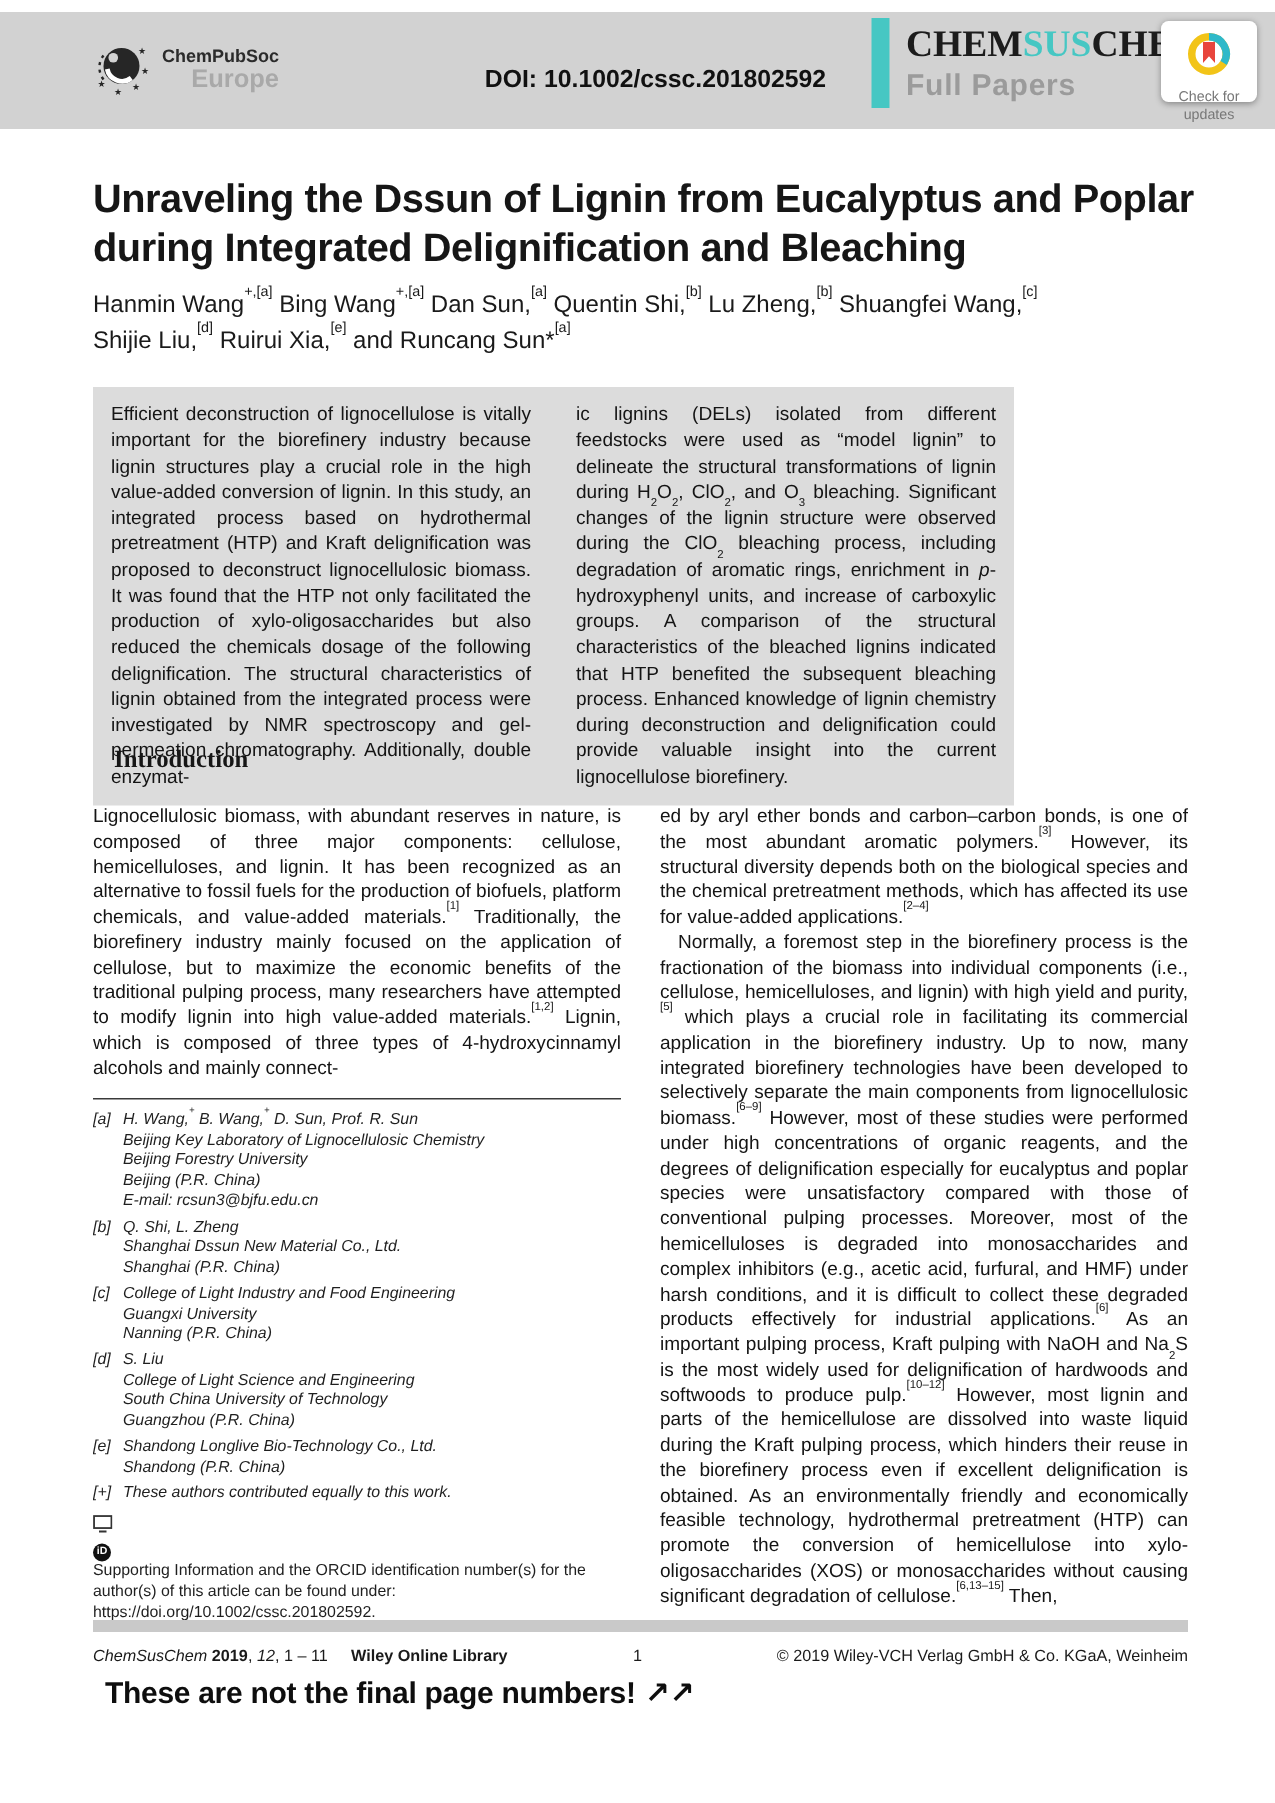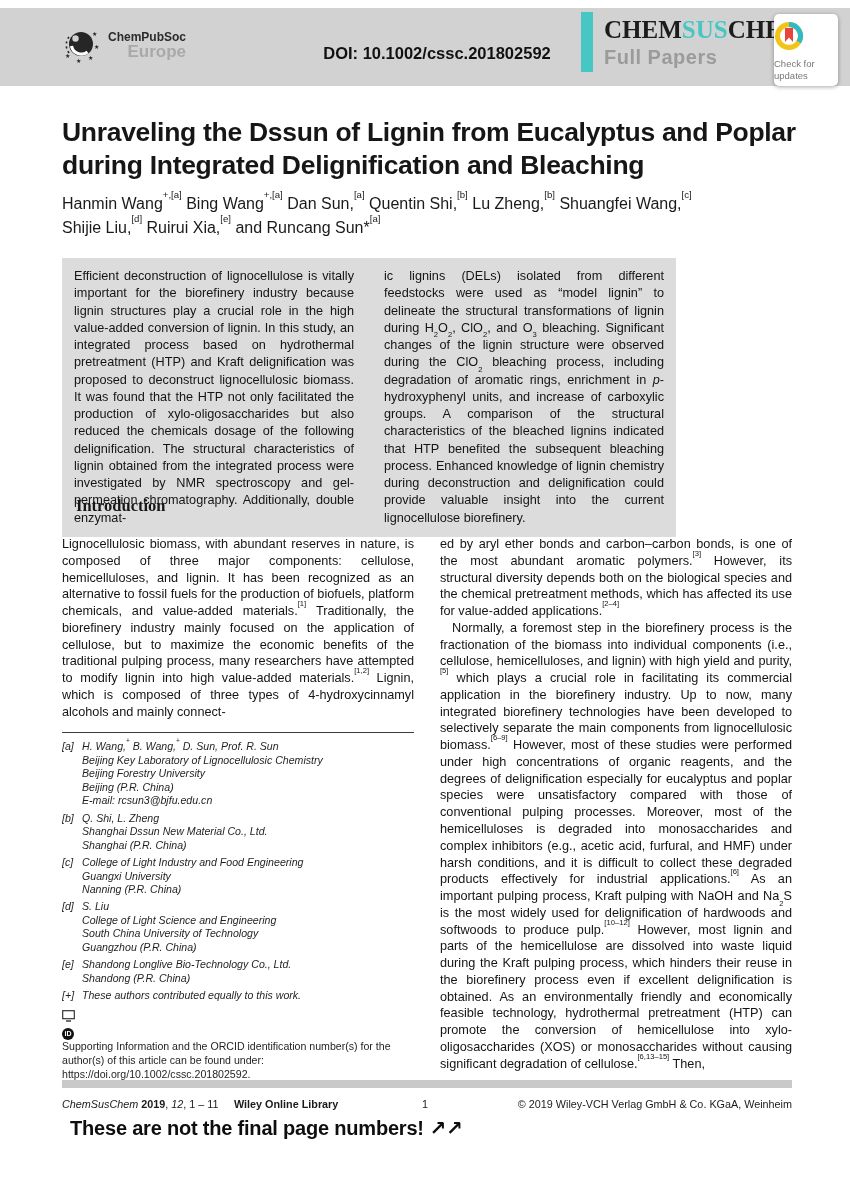--- a/index.html
+++ b/index.html
@@ -11,22 +11,22 @@
   .society{position:absolute;left:62px;top:22px;display:flex;align-items:center;gap:6px;}
   .society-text{line-height:1.05;}
   .society-name{font-size:12px;font-weight:bold;color:#2b2b2b;}
   .society-region{font-size:17px;font-weight:bold;color:#a9a9a9;text-align:right;}
   .doi{position:absolute;left:0;right:0;top:44px;text-align:center;font-size:16.5px;font-weight:bold;color:#111;margin-left:24px;}
   .teal-bar{position:absolute;left:581px;top:12px;width:12px;height:60px;background:var(--teal,#46c7c3);}
   .journal{position:absolute;left:604px;top:16px;line-height:1.1;}
   .journal-name{font-family:"Liberation Serif",serif;font-weight:bold;font-size:25px;color:#1c1c1c;}
   .journal-name .sus{color:var(--teal,#46c7c3);}
   .journal-sub{font-size:20px;font-weight:bold;color:#9b9b9b;letter-spacing:.5px;margin-top:2px;}
-  .badge{position:absolute;right:12px;top:14px;width:64px;height:72px;background:#fff;border-radius:5px;
-         box-shadow:0 1px 4px rgba(0,0,0,.35);text-align:left;padding-top:7px;box-sizing:border-box;cursor:pointer;}
+  .badge{position:absolute;right:12px;top:14px;width:64px;height:54px;background:#fff;border-radius:5px;
+         box-shadow:0 1px 4px rgba(0,0,0,.35);text-align:center;padding-top:7px;box-sizing:border-box;cursor:pointer;}
   .badge-text{font-size:9.5px;color:#777;line-height:1.25;margin-top:3px;}
 
   
   .title{position:absolute;left:62px;top:116px;width:740px;font-size:26.5px;font-weight:bold;
          letter-spacing:-.3px;line-height:1.25;color:#161616;}
   .authors{position:absolute;left:62px;top:192px;width:744px;font-size:16px;line-height:1.5;color:#1a1a1a;}
 
   sup{font-size:60%;line-height:0;position:relative;top:-.5em;}
   sub{font-size:60%;line-height:0;position:relative;top:.25em;}
 

